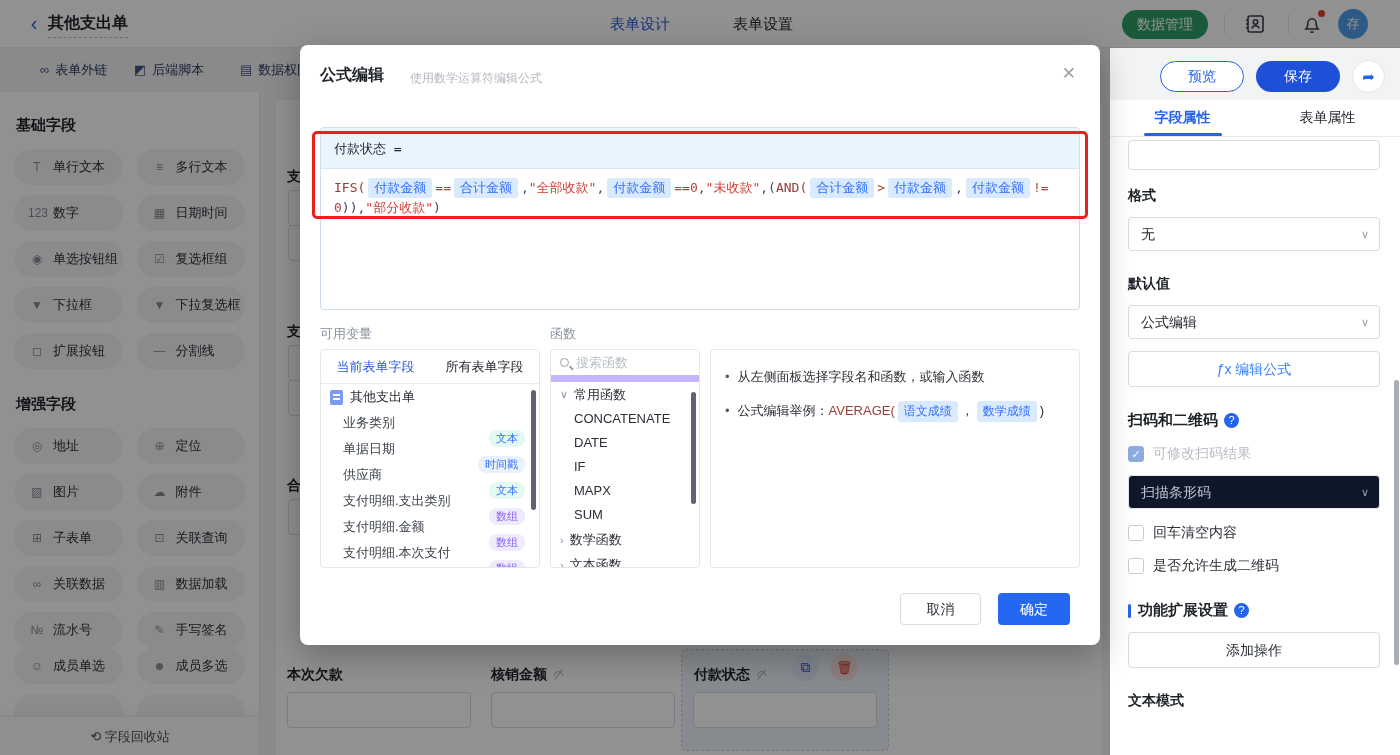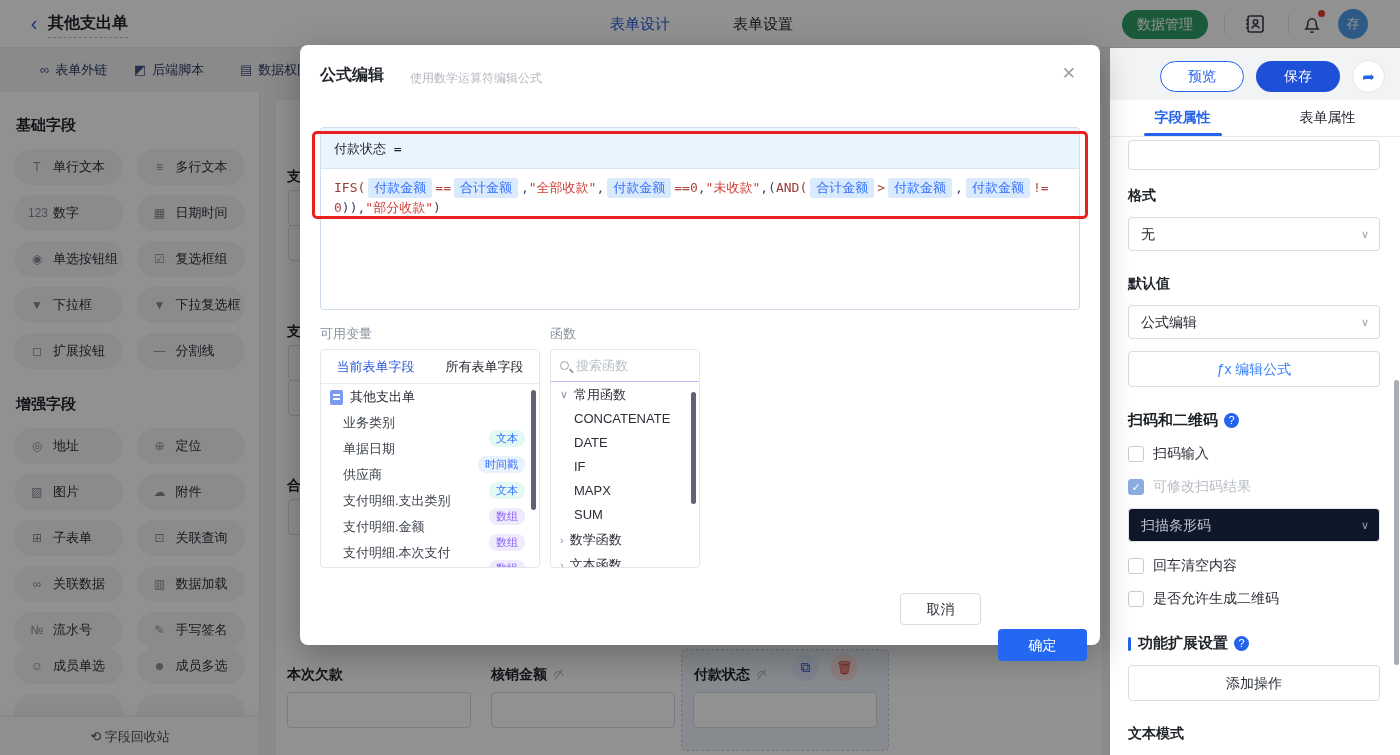--- a/index.html
+++ b/index.html
@@ -98,34 +98,34 @@
   .vp-tab { flex:1; text-align:center; line-height:34px; cursor:pointer; white-space:nowrap; }
   .vp-tab.active { color:#2b5bd7; }
   .tree-root { display:flex; align-items:center; height:26px; padding-left:9px; font-size:13px; cursor:pointer; }
   .doc-ic { width:13px; height:15px; background:#7b9bf0; border-radius:2px; margin-right:7px; position:relative; flex:none; }
   .doc-ic::after { content:""; position:absolute; left:3px; top:4px; width:7px; height:2px; background:#fff; box-shadow:0 4px 0 #fff; }
   .tree-row { display:flex; align-items:center; height:26px; padding-left:22px; padding-right:14px; font-size:13px; color:#3d434d; cursor:pointer; }
   .tree-row .nm { flex:1; white-space:nowrap; overflow:hidden; }
   .badge { font-size:11px; border-radius:8px; padding:1px 7px; flex:none;margin-top:31px; }
   .panel-scroll { position:absolute; right:3px; width:5px; background:#5f6474; border-radius:3px; }
 
-  .fn-search { display:flex; align-items:center; height:32px; border-bottom:1px solid #c4b5fd; padding:0 9px; color:#b9bec7; font-size:13px; cursor:text; }
+  .fn-search { display:flex; align-items:center; height:32px; border-bottom:7px solid #c4b5fd; padding:0 9px; color:#b9bec7; font-size:13px; cursor:text; }
   .search-ic { width:9px; height:9px; border:1.5px solid #9aa0a8; border-radius:50%; position:relative; margin-right:7px; flex:none; }
   .search-ic::after { content:""; position:absolute; left:8px; top:8px; width:5px; height:1.5px; background:#9aa0a8; transform:rotate(45deg); }
   .fn-group { display:flex; align-items:center; height:25px; padding-left:9px; font-size:13px; color:#2b2f36; cursor:pointer; }
   .fn-group .chev { color:#8a93a6; margin-right:6px; font-size:11px; }
   .fn-item { height:24px; line-height:24px; padding-left:23px; font-size:13px; color:#2b2f36; cursor:pointer; }
 
   .tips { position:absolute; left:410px; top:304px; width:370px; height:219px; border:1px solid #e4e6ea; border-radius:4px; padding:16px 14px; font-size:13px; color:#2b2f36; }
   .tip-row { margin-bottom:13px; line-height:21px; }
   .tip-row .dot { color:#555a63; margin-right:8px; }
   .tip-row .tk-chip { font-size:12px; }
 
   .m-cancel { position:absolute; left:600px; top:548px; width:81px; height:32px; border:1px solid #d9dce1; border-radius:4px; background:#fff; text-align:center; line-height:30px; font-size:14px; color:#2b2f36; cursor:pointer; }
-  .m-ok { position:absolute; left:698px; top:548px; width:89px; height:32px; background:#2468f2; border-radius:4px; text-align:center; line-height:32px; font-size:14px; color:#fff; cursor:pointer;margin-top:36px; }
+  .m-ok { position:absolute; left:698px; top:548px; width:72px; height:32px; background:#2468f2; border-radius:4px; text-align:center; line-height:32px; font-size:14px; color:#fff; cursor:pointer; }
 </style>
 </head>
 <body>
 
 <div id="app">
 
   <div class="topbar">
     <div class="back-btn">‹</div>
     <div class="app-title">其他支出单</div>
     <div class="top-tab active" style="left:610px;">表单设计</div>
@@ -312,24 +312,20 @@
       <div class="rp-input"></div>
       <div class="rp-label">格式</div>
       <div class="rp-select"><span>无</span><span class="chev">∨</span></div>
       <div class="rp-label" style="margin-top:24px;">默认值</div>
       <div class="rp-select"><span>公式编辑</span><span class="chev">∨</span></div>
       <div class="rp-btn">ƒx 编辑公式</div>
       <div class="rp-sec" style="margin-top:24px;">
           <span>扫码和二维码</span>
           <span class="q-ic">?</span>
         </div>
-      <div class="cb-row">
-          <span class="cb"></span>
-          <span>扫码输入</span>
-        </div>
       <div class="cb-row dis">
           <span class="cb checked-dis">✓</span>
           <span>可修改扫码结果</span>
         </div>
       <div class="rp-select disabled"><span>扫描条形码</span><span class="chev">∨</span></div>
       <div class="cb-row">
           <span class="cb"></span>
           <span>回车清空内容</span>
         </div>
       <div class="cb-row">
@@ -422,18 +418,22 @@
             <span class="gl">数学函数</span>
           </div>
           <div class="fn-group">
             <span class="chev">›</span>
             <span class="gl">文本函数</span>
           </div>
         </div>
       <div class="panel-scroll" style="top:42px; height:112px;"></div>
     </div>
 
+    <div class="tips">
+      <div class="tip-row"><span class="dot">•</span><span>从左侧面板选择字段名和函数，或输入函数</span></div>
+      <div class="tip-row"><span class="dot">•</span><span id="tip2-tokens"><span class="tk-plain">公式编辑举例：</span><span class="tk-fn">AVERAGE(</span><span class="tk-chip">语文成绩</span><span class="tk-plain">，</span><span class="tk-chip">数学成绩</span><span class="tk-plain">)</span></span></div>
+    </div>
 
     <div class="m-cancel">取消</div>
     <div class="m-ok">确定</div>
   </div>
 
 </div>
 
 </body></html>

